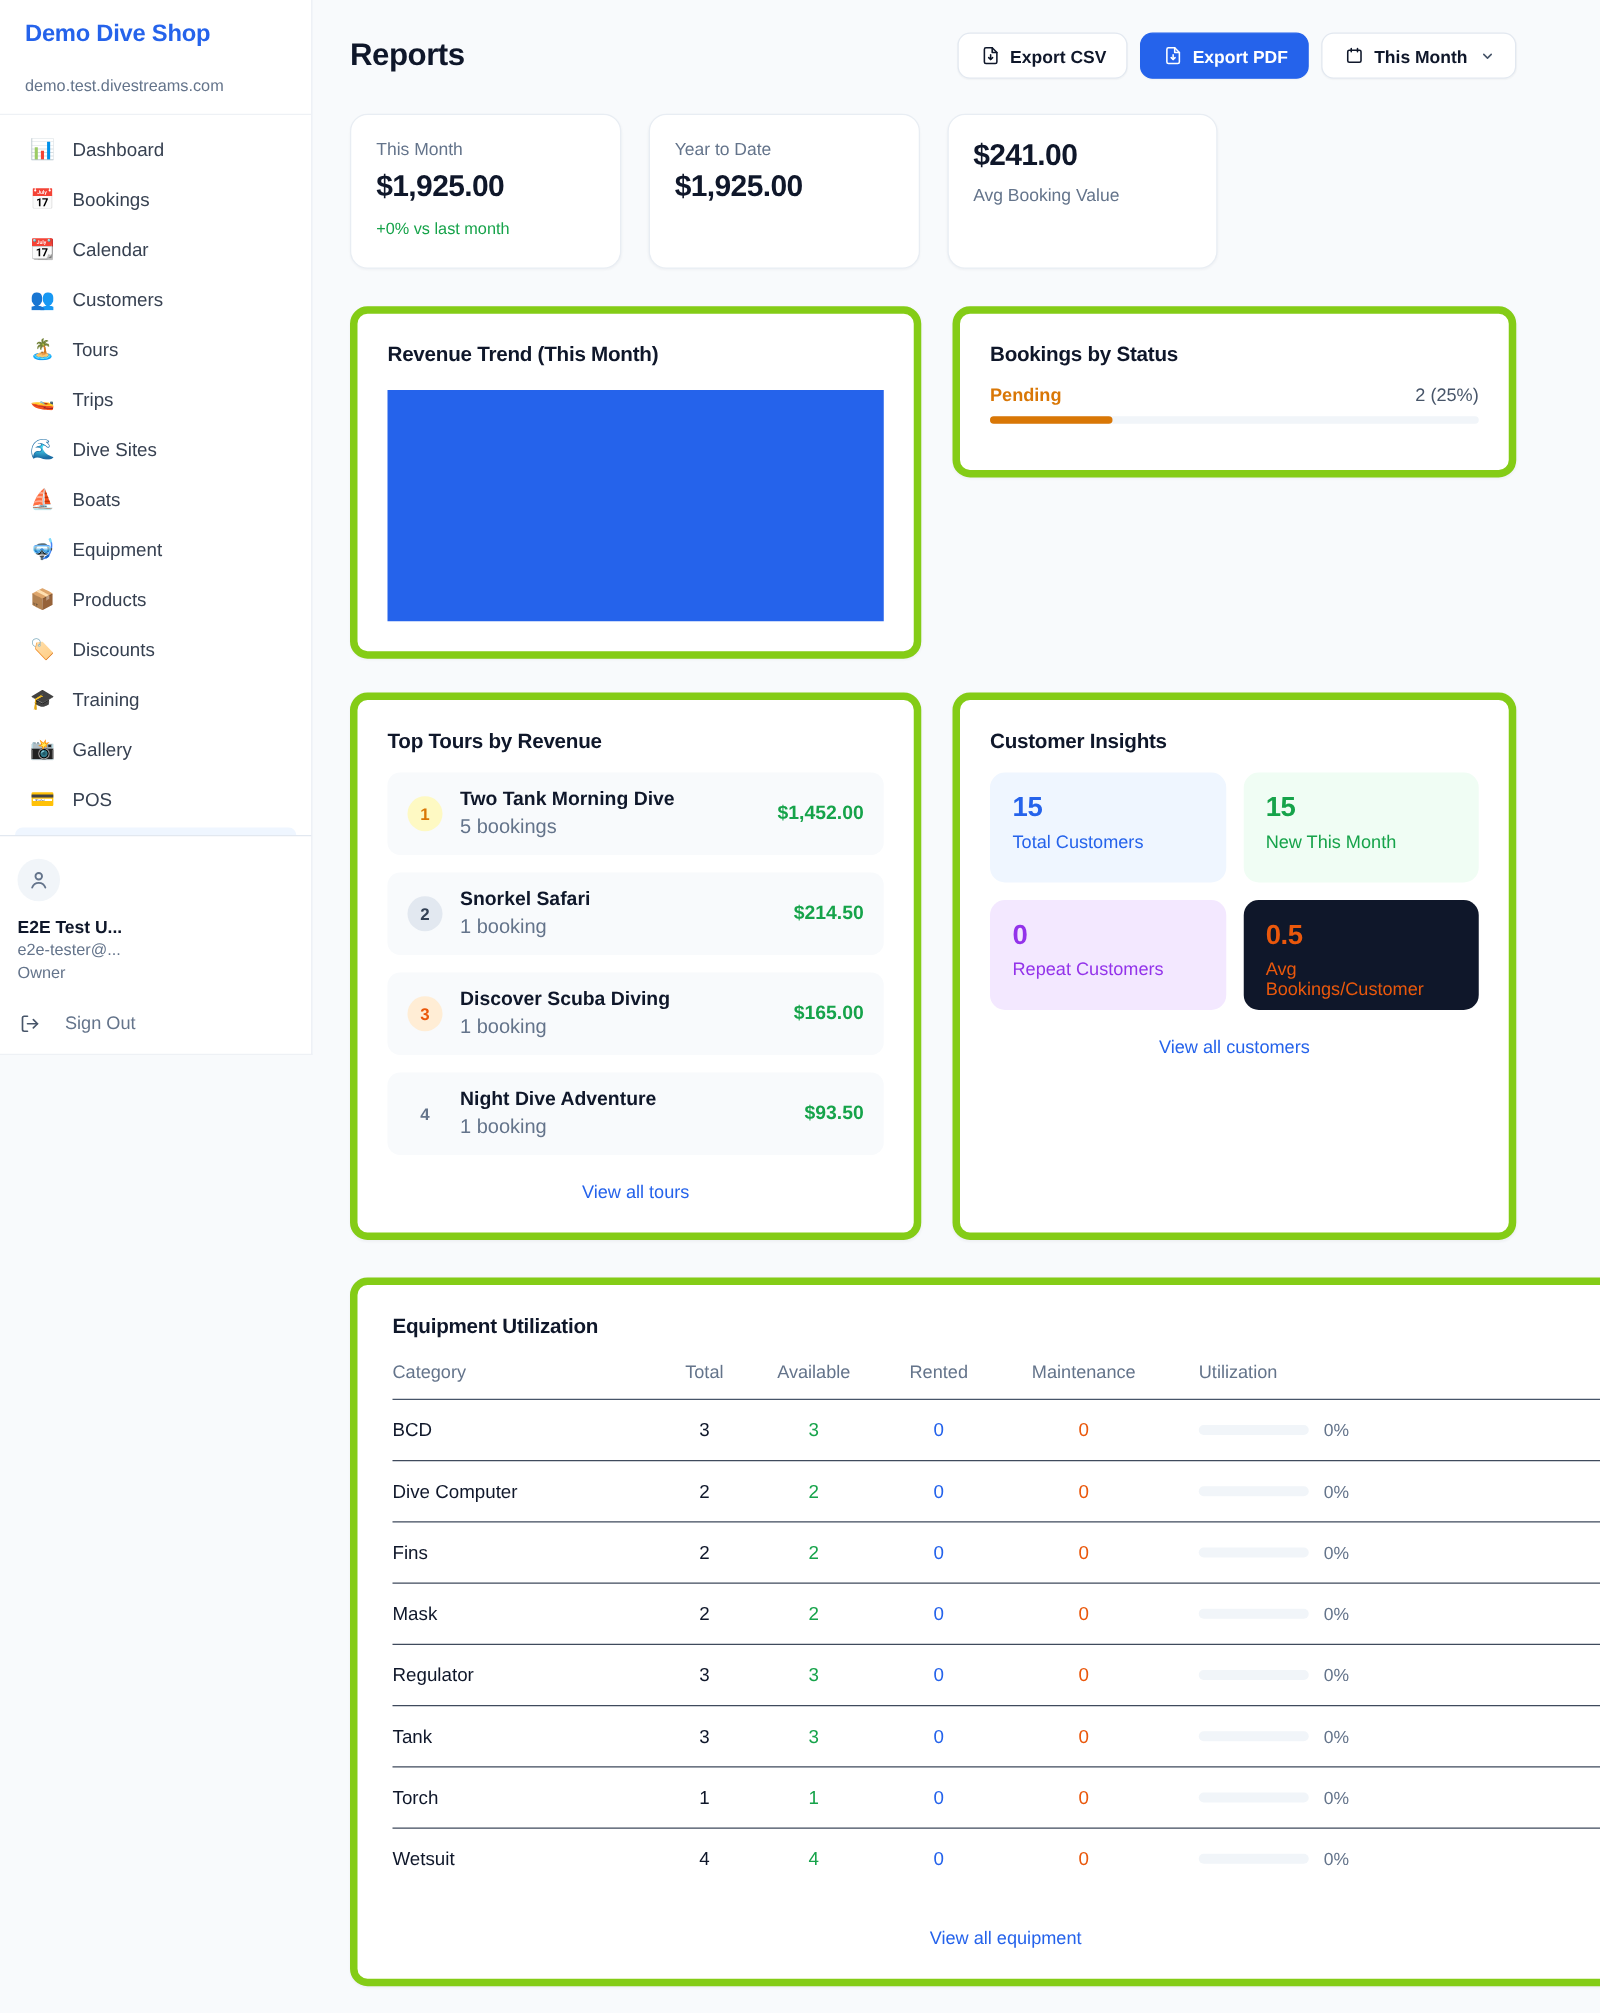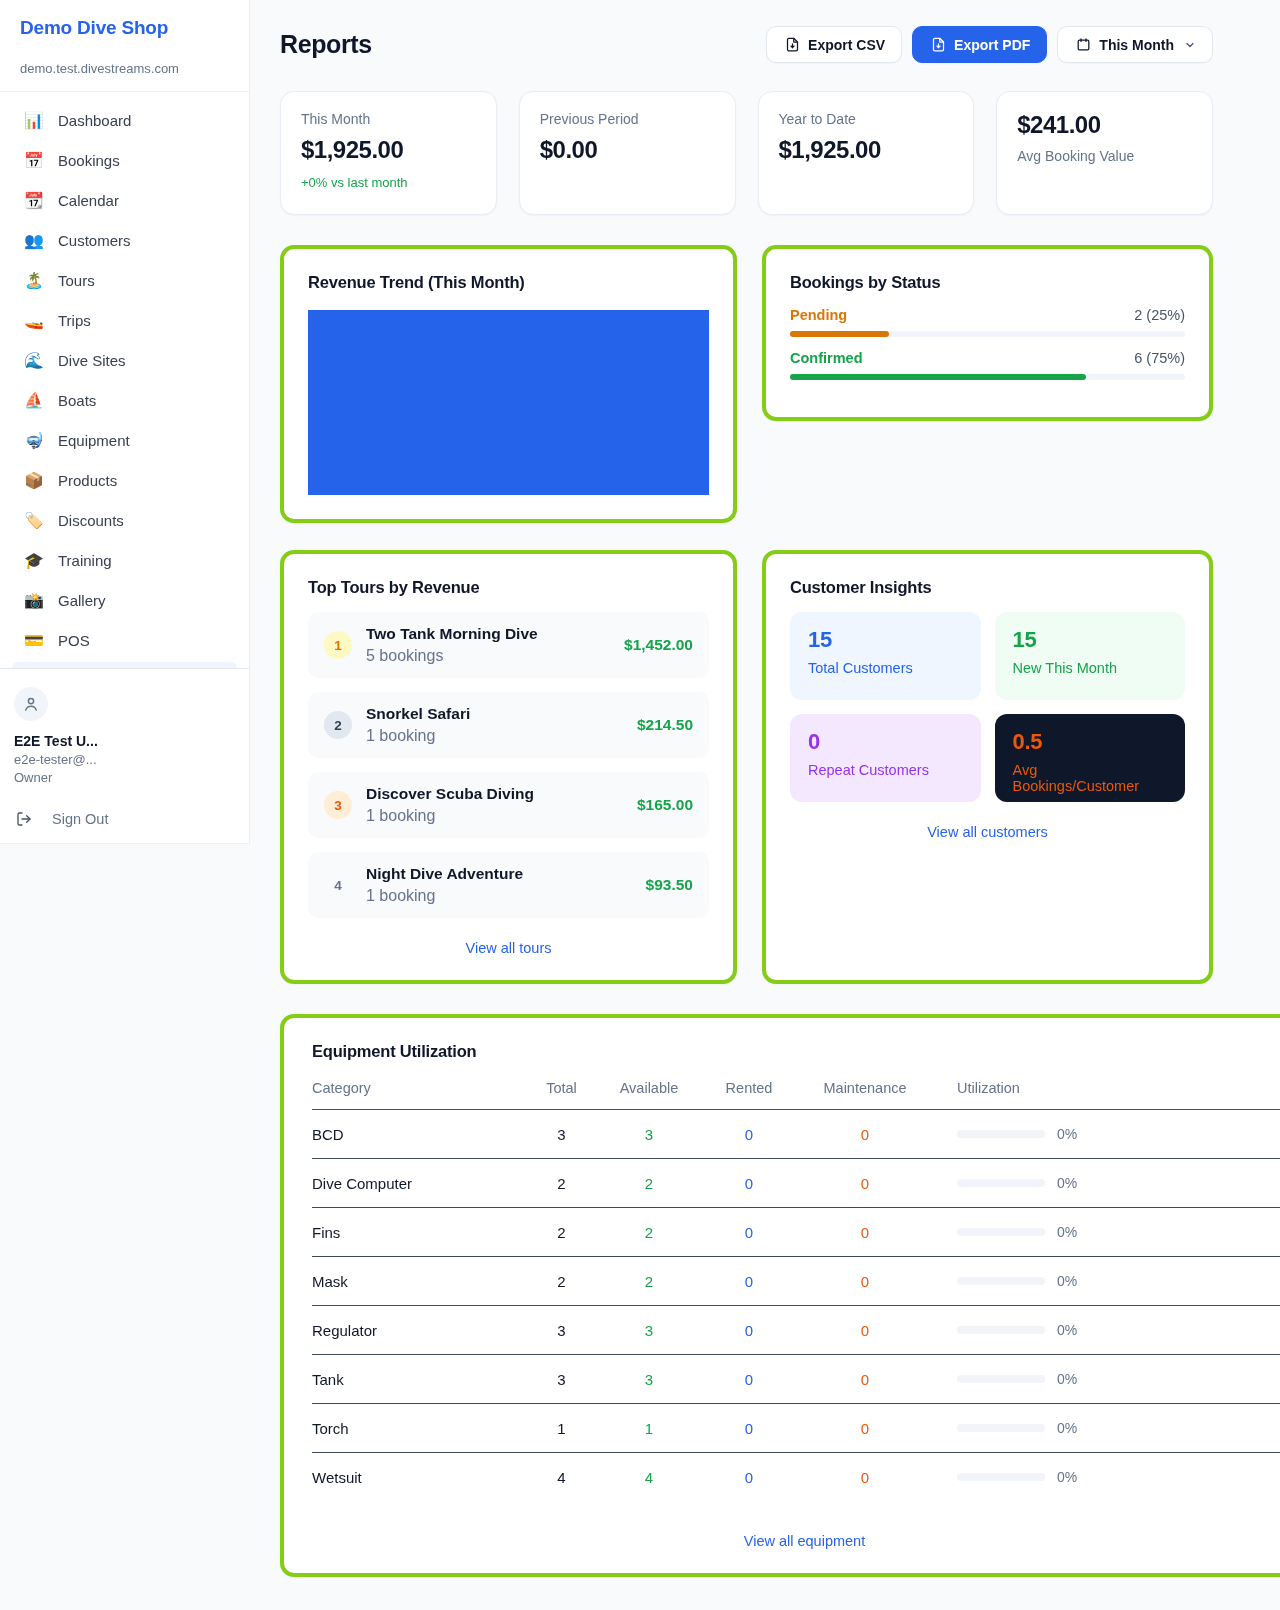--- a/index.html
+++ b/index.html
@@ -38,21 +38,21 @@
   .stat-card{background:#fff;border:1px solid #e8edf3;border-radius:14px;padding:19px 20px;height:124px;box-sizing:border-box;box-shadow:0 1px 2px rgba(15,23,42,.04);}
   .stat-label{font-size:14px;color:#64748b;margin-bottom:9px;}
   .stat-value{font-size:24px;font-weight:700;letter-spacing:-0.5px;}
   .stat-delta{font-size:13px;color:#16a34a;margin-top:11px;}
   .stat-card.value-first .stat-value{margin-bottom:9px;}
   .stat-card.value-first .stat-label{margin-bottom:0;}
 
   .row{display:flex;gap:25px;}
   .row1{align-items:flex-start;margin-bottom:27px;}
   .row2{align-items:stretch;margin-bottom:30px;}
-  .card{background:#fff;border:4px solid #84cc16;border-radius:14px;padding:24px;box-sizing:border-box;box-shadow:0 1px 2px rgba(15,23,42,.04);}
+  .card{background:#fff;border:6px solid #84cc16;border-radius:14px;padding:24px;box-sizing:border-box;box-shadow:0 1px 2px rgba(15,23,42,.04);}
   .card h2{font-size:16.5px;margin:0 0 15px;font-weight:700;letter-spacing:-0.2px;}
 
   .revenue-card{width:457px;}
   .revenue-block{height:185px;margin-top:18px;}
 
   .status-card{width:451px;}
   .shead{display:flex;justify-content:space-between;align-items:center;margin:8px 0 8px;}
   .slabel{font-size:14.5px;font-weight:600;}
   .sval{font-size:14.5px;color:#475569;}
   .track{height:6px;background:#f1f5f9;border-radius:999px;margin-bottom:13px;}
@@ -227,24 +227,20 @@
         </div>
       </div>
 
       <div class="stats" id="stats">
           <div class="stat-card">
             <div class="stat-label">This Month</div>
             <div class="stat-value">$1,925.00</div>
             <div class="stat-delta">+0% vs last month</div>
           </div>
           <div class="stat-card">
-            <div class="stat-label">Previous Period</div>
-            <div class="stat-value">$0.00</div>
-          </div>
-          <div class="stat-card">
             <div class="stat-label">Year to Date</div>
             <div class="stat-value">$1,925.00</div>
           </div>
           <div class="stat-card value-first">
             <div class="stat-value">$241.00</div>
             <div class="stat-label">Avg Booking Value</div>
           </div>
         </div>
 
       <div class="row row1">
@@ -257,29 +253,20 @@
           <div id="statusRows">
               <div class="status-row">
                 <div class="shead">
                   <span class="slabel" style="color: rgb(217, 119, 6);">Pending</span>
                   <span class="sval">2 (25%)</span>
                 </div>
                 <div class="track">
                   <div class="fill" style="width: 25%; background: rgb(217, 119, 6);"></div>
                 </div>
               </div>
-              <div class="status-row">
-                <div class="shead">
-                  <span class="slabel" style="color: rgb(22, 163, 74);">Confirmed</span>
-                  <span class="sval">6 (75%)</span>
-                </div>
-                <div class="track">
-                  <div class="fill" style="width: 75%; background: rgb(22, 163, 74);"></div>
-                </div>
-              </div>
             </div>
         </section>
       </div>
 
       <div class="row row2">
         <section class="card tours-card">
           <h2>Top Tours by Revenue</h2>
           <div id="tourList">
               <div class="tour-item">
                 <span class="rank" style="background: rgb(254, 249, 195); color: rgb(217, 119, 6);">1</span>

